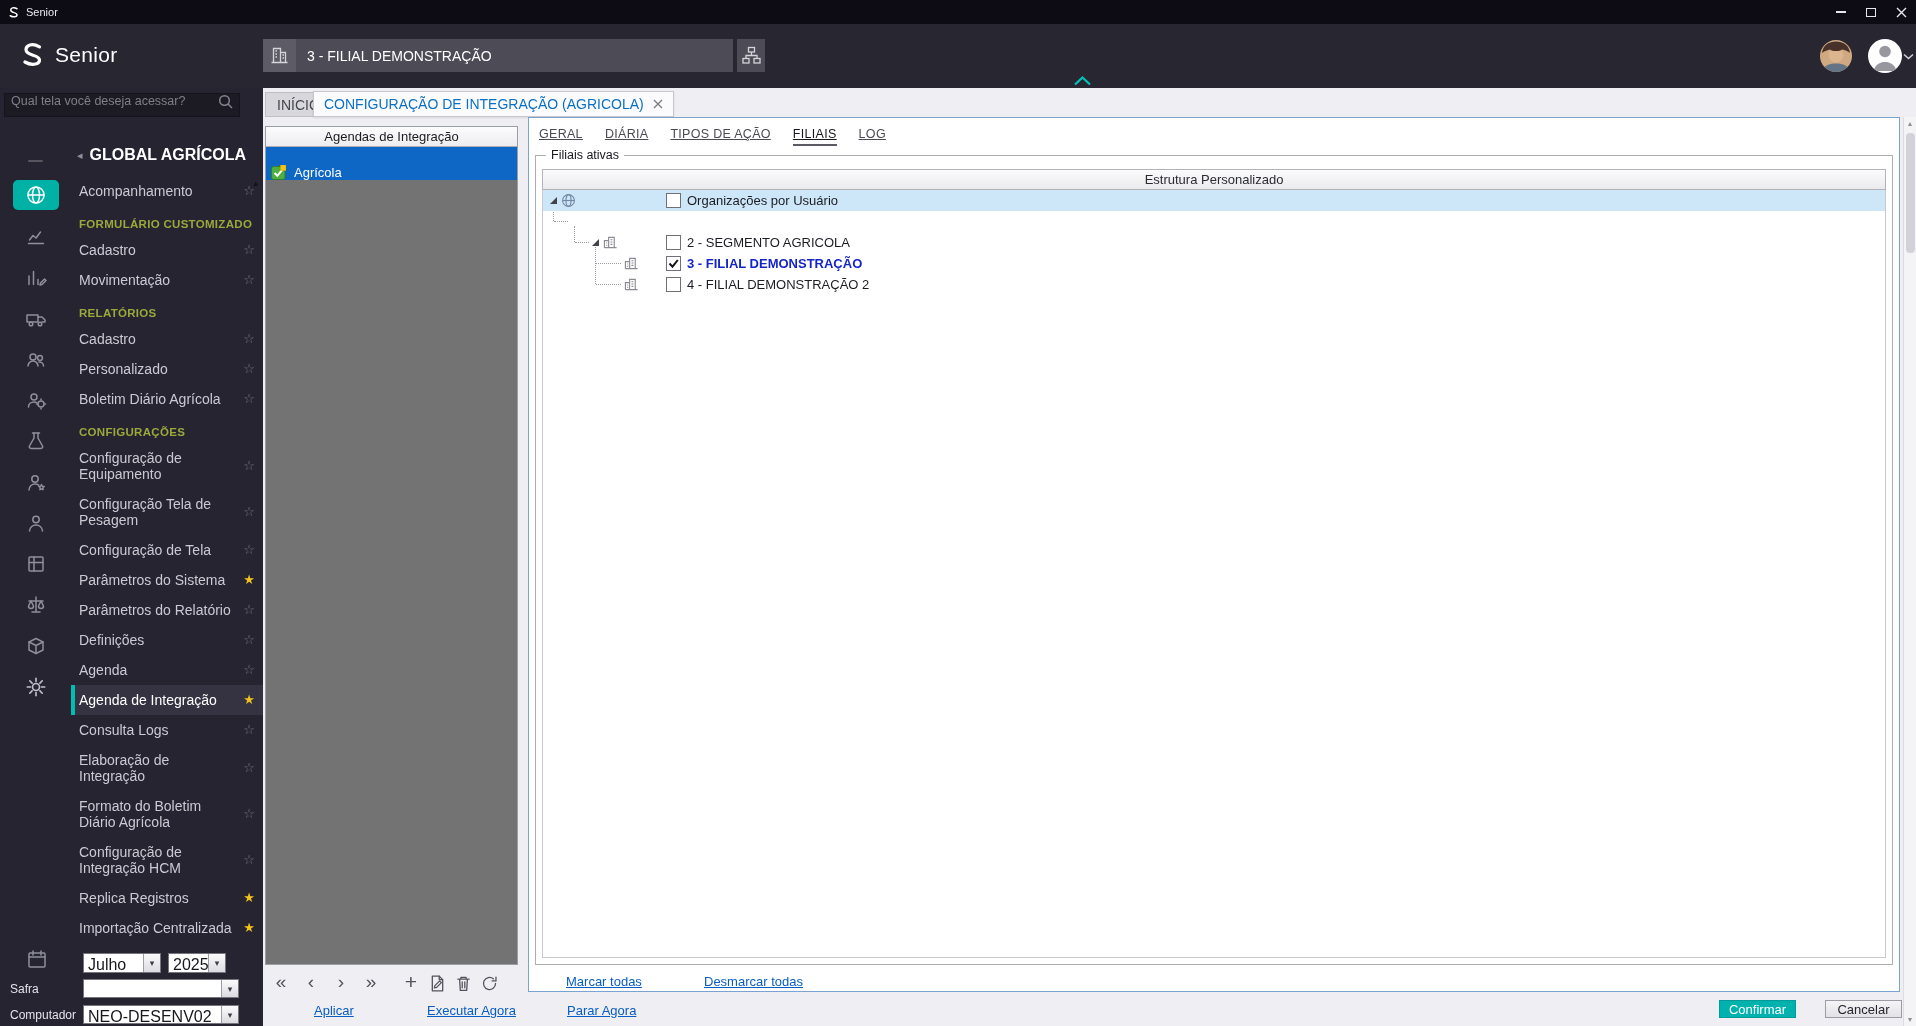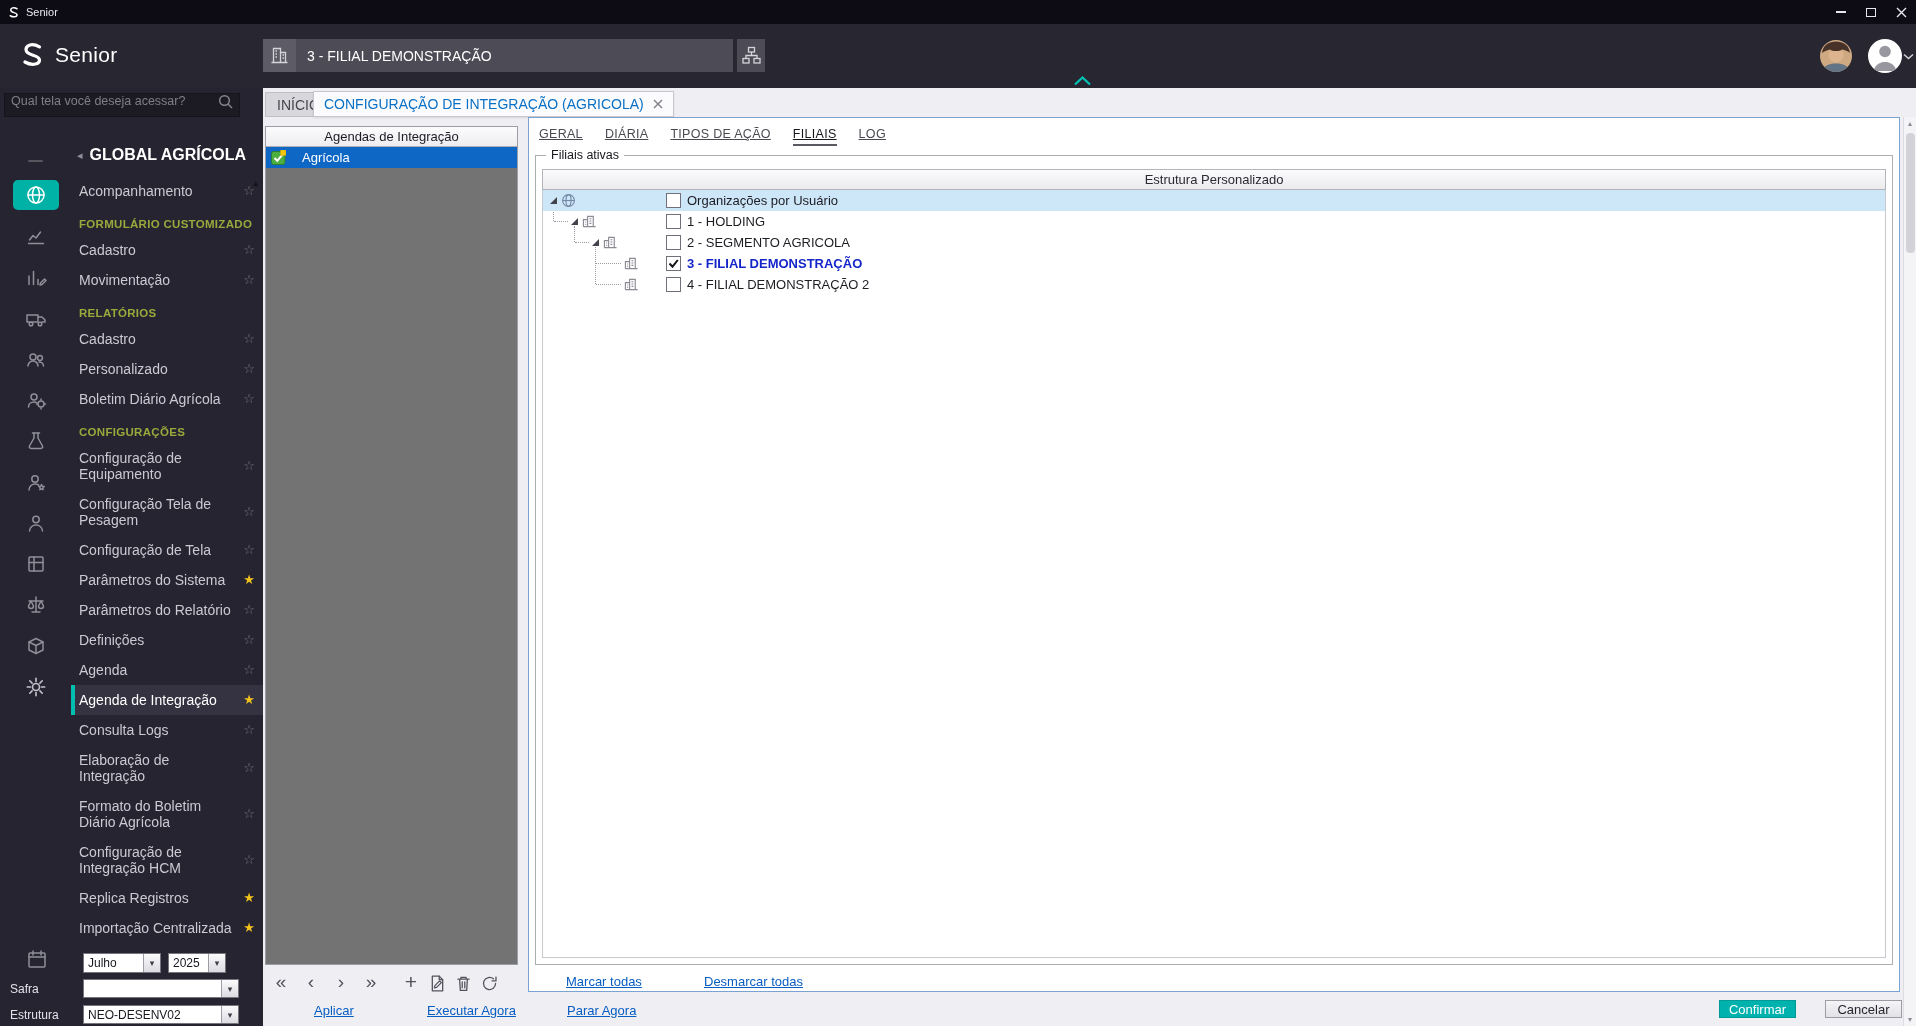--- a/index.html
+++ b/index.html
@@ -47,33 +47,33 @@
 .menu-title .chev{color:#8f8e99;font-size:11px;font-weight:normal}
 .ms{color:#9aa83c;font-size:11.5px;font-weight:bold;letter-spacing:.3px;padding:12px 8px 5px 8px}
 .mi{position:relative;padding:7px 26px 7px 8px;color:#cbcad3;font-size:14px;line-height:16px;cursor:pointer}
 .mi .star{position:absolute;right:8px;top:50%;transform:translateY(-50%);font-size:13px;color:#76757f;cursor:pointer}
 .mi .star.f{color:#f2c21d}
 .mi.active{background:#353341;border-left:4px solid #00beb0;padding-left:4px;color:#fff}
 .menu-upscroll{position:absolute;right:5px;top:90px;color:#121018;font-size:9px}
 .sb-footer{position:absolute;left:0;bottom:0;width:100%;height:86px}
 .sb-label{position:absolute;color:#e3e2ea;font-size:12px}
 .sel-box{position:absolute;background:#fff;border:1px solid #76757e;display:flex;align-items:stretch;cursor:pointer}
-.sel-val{flex:1;font-size:12px;color:#17171d;padding:2px 4px 0;white-space:nowrap;overflow:hidden}
+.sel-val{flex:1;font-size:16px;color:#17171d;padding:2px 4px 0;white-space:nowrap;overflow:hidden}
 .sel-arr{width:17px;background:linear-gradient(#fbfbfc,#dcdbe1);border-left:1px solid #9e9da6;display:flex;align-items:center;justify-content:center;font-size:9px;color:#3e3e46}
 
 
 .tab{position:absolute;display:flex;align-items:center;font-size:14px;cursor:pointer}
 .tab-home{left:265px;top:92px;height:25px;padding:0 11px;background:#d8d7dc;border:1px solid #c0bfc6;color:#45454d}
 .tab-active{left:313px;top:91px;height:26px;padding:0 10px;background:#fbfbfd;border:1px solid #c8c7ce;color:#0a70c4;gap:9px;box-shadow:0 1px 2px rgba(0,0,0,.10)}
 .ribbon-chev{position:absolute;left:1074px;top:76px;cursor:pointer}
 
 
 .agendas{position:absolute;left:265px;top:126px;width:253px;height:839px;background:#737373;border:1px solid #9a9ea6}
 .agendas-header{height:20px;background:linear-gradient(#fcfcfd,#ededf0);border-bottom:1px solid #aeaeb5;text-align:center;font-size:13px;color:#1b1b22;line-height:19px}
-.agenda-row{height:21px;display:flex;align-items:center;gap:16px;padding-left:5px;cursor:pointer}
+.agenda-row{height:33px;display:flex;align-items:flex-end;gap:8px;padding-left:5px;cursor:pointer}
 .agenda-row.sel{background:#0e67c5;color:#fff}
 .agenda-label{font-size:13px}
 .list-toolbar{position:absolute;left:266px;top:970px;height:26px;display:flex;align-items:center}
 .tb-ic{width:26px;display:flex;align-items:center;justify-content:center;color:#54535d;cursor:pointer}
 .tb-ic.nav{font-size:19px;width:30px;padding-bottom:3px}
 .tb-ic.plus{font-size:21px;margin-left:12px;padding-bottom:2px}
 
 
 .detail{position:absolute;left:528px;top:117px;width:1372px;height:875px;background:#fff;border:1px solid #7aa3d4}
 .dtabs{position:absolute;left:10px;top:9px;display:flex;gap:22px}
@@ -332,21 +332,21 @@
       </div>
       <div class="sel-box" style="left:168px;top:13px;width:58px;height:20px">
         <span class="sel-val">2025</span>
         <span class="sel-arr">▾</span>
       </div>
       <span class="sb-label" style="left:10px;top:42px">Safra</span>
       <div class="sel-box" style="left:83px;top:39px;width:156px;height:19px">
         <span class="sel-val"></span>
         <span class="sel-arr">▾</span>
       </div>
-      <span class="sb-label" style="left:10px;top:68px">Estrutura</span>
+      <span class="sb-label" style="left:10px;top:68px">Computador</span>
       <div class="sel-box" style="left:83px;top:65px;width:156px;height:19px">
         <span class="sel-val">NEO-DESENV02</span>
         <span class="sel-arr">▾</span>
       </div>
     </div>
   </div>
 
   <div class="tab tab-home">
       <span>INÍCIO</span>
     </div>
@@ -432,33 +432,20 @@
                 <g fill="none" stroke="#7488a3" stroke-width="1.2">
                   <circle cx="8" cy="8" r="6.3"></circle>
                   <ellipse cx="8" cy="8" rx="2.7" ry="6.3"></ellipse>
                   <path d="M1.7 8h12.6"></path>
                 </g>
               </svg>
             <span class="cb"></span>
             <span class="tlabel">Organizações por Usuário</span>
           </div>
 
-          <div class="trow" style="top:21px">
-            <svg class="expander" style="left:27px" width="9" height="9" viewBox="0 0 9 9">
-                <polygon points="8,1 8,8 1,8" fill="#42424a"></polygon>
-              </svg>
-            <svg class="tree-ic" style="left:39px" width="15" height="15" viewBox="0 0 16 16">
-                <g fill="none" stroke="#8a8a93" stroke-width="1.2">
-                  <path d="M1.5 13.5V6H6M6 13.5V2.5h6v11M1.5 13.5h13"></path>
-                  <path d="M8 5h2M8 7.5h2M8 10h2M3.5 8.5h1M3.5 11h1"></path>
-                </g>
-              </svg>
-            <span class="cb"></span>
-            <span class="tlabel">1 - HOLDING</span>
-          </div>
 
           <div class="trow" style="top:42px">
             <svg class="expander" style="left:48px" width="9" height="9" viewBox="0 0 9 9">
                 <polygon points="8,1 8,8 1,8" fill="#42424a"></polygon>
               </svg>
             <svg class="tree-ic" style="left:60px" width="15" height="15" viewBox="0 0 16 16">
                 <g fill="none" stroke="#8a8a93" stroke-width="1.2">
                   <path d="M1.5 13.5V6H6M6 13.5V2.5h6v11M1.5 13.5h13"></path>
                   <path d="M8 5h2M8 7.5h2M8 10h2M3.5 8.5h1M3.5 11h1"></path>
                 </g>

